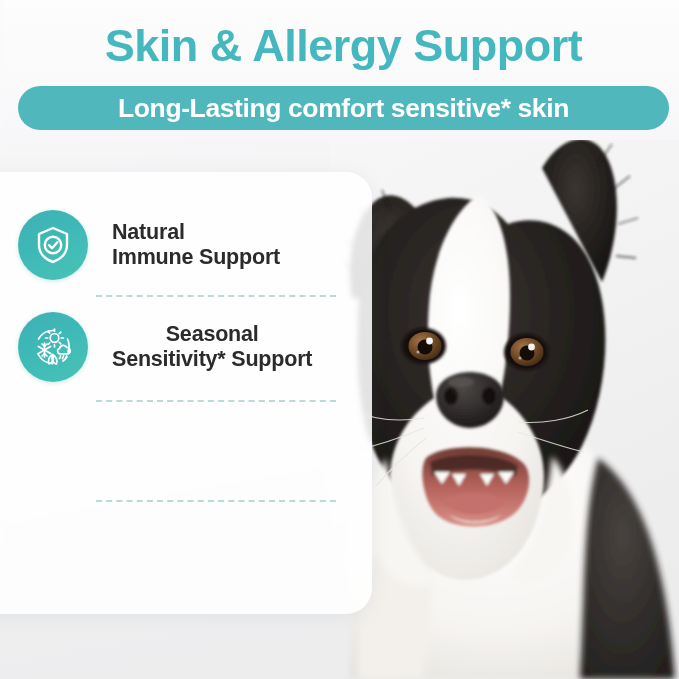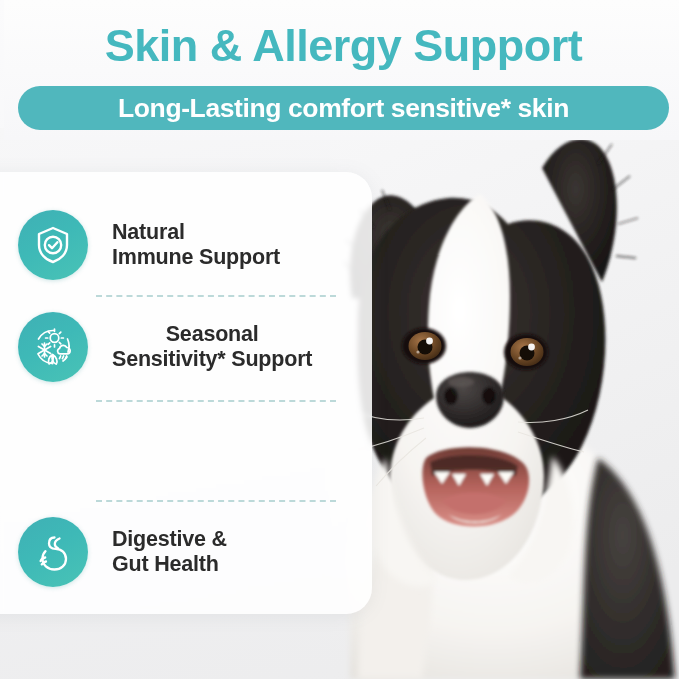--- a/index.html
+++ b/index.html
@@ -291,34 +291,20 @@
             <path d="M22.5 30.5 C19 32.5 17.5 37 19.2 40 C22.6 38.8 24.6 34.5 22.5 30.5 Z"></path>
             <path d="M22.9 30.8 C26.4 32.8 28 37.2 26.3 40.2 C22.9 39 20.8 34.8 22.9 30.8 Z"></path>
             <path d="M22.7 32 V39.6"></path>
           </svg>
         </div>
         <div class="f-label">Seasonal
 Sensitivity* Support</div>
       </div>
 
 
-      <div class="feature f3">
-        <div class="icon-circle">
-          <svg width="44" height="44" viewBox="0 0 44 44" fill="none" stroke="#ffffff" stroke-width="2.3" stroke-linecap="round" stroke-linejoin="round">
-            <path d="M23.5 7.5 C20 7.5 18 10 18 13.5 C18 17 20.5 18.8 24.5 18.8
-                     C30.5 18.8 35 23 35 29 C35 35.2 29.8 39.5 23.5 39.5
-                     C16.5 39.5 11.5 34.8 11.5 28.5 C11.5 25.5 12.6 23 14.5 21.2"></path>
-            <path d="M28.5 8.5 C25.5 9.8 23.8 11.6 23.8 14 C23.8 16.2 25.2 17.4 27 18.2"></path>
-            <path d="M14.2 27.5 C12.2 27.8 10.6 29 9.6 31"></path>
-            <path d="M15 31.5 C13.2 31.8 11.8 32.8 10.8 34.4"></path>
-          </svg>
-        </div>
-        <div class="f-label">Digestive &amp;
-Gut Health</div>
-      </div>
 
       <div class="divider d0"></div>
       <div class="divider d1"></div>
       <div class="divider d2"></div>
     </div>
   </div>
 
   <div class="header">
     <div class="title">Skin &amp; Allergy Support</div>
     <div class="subbar">

